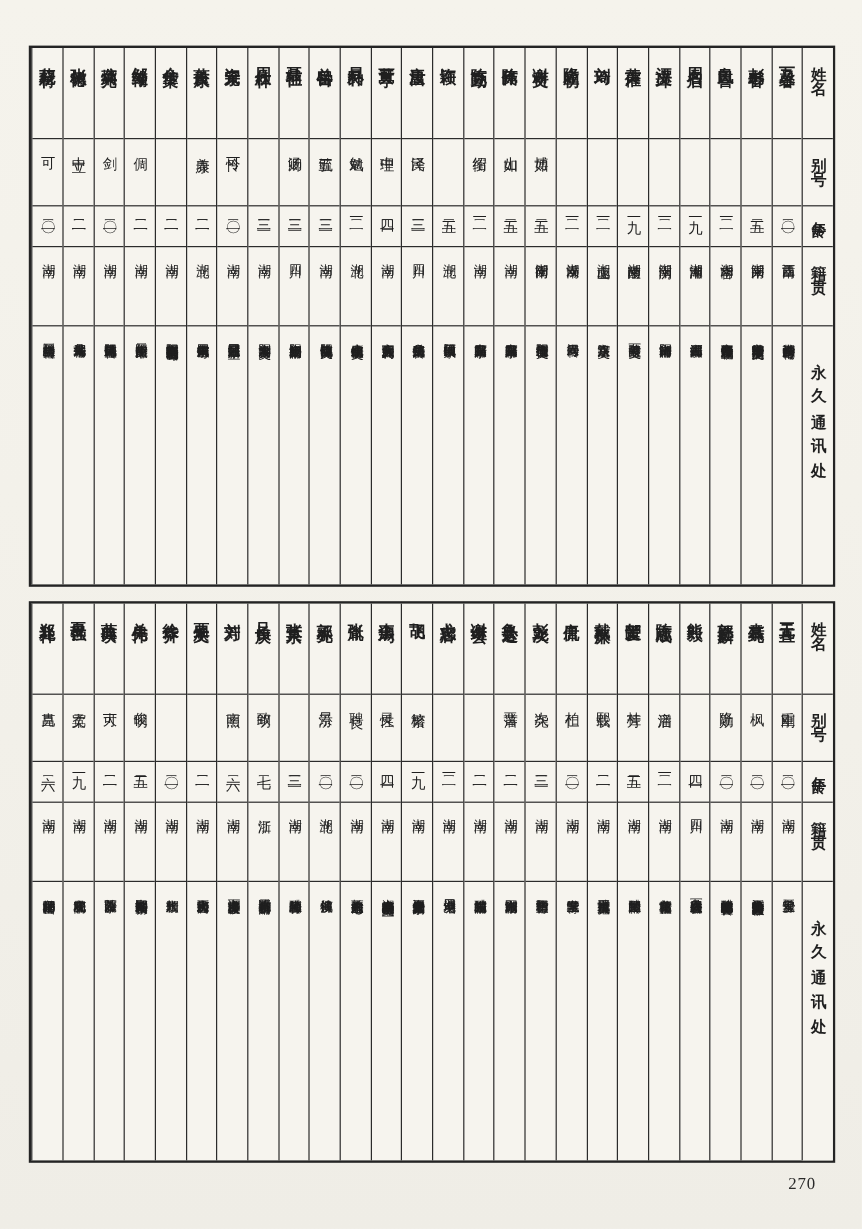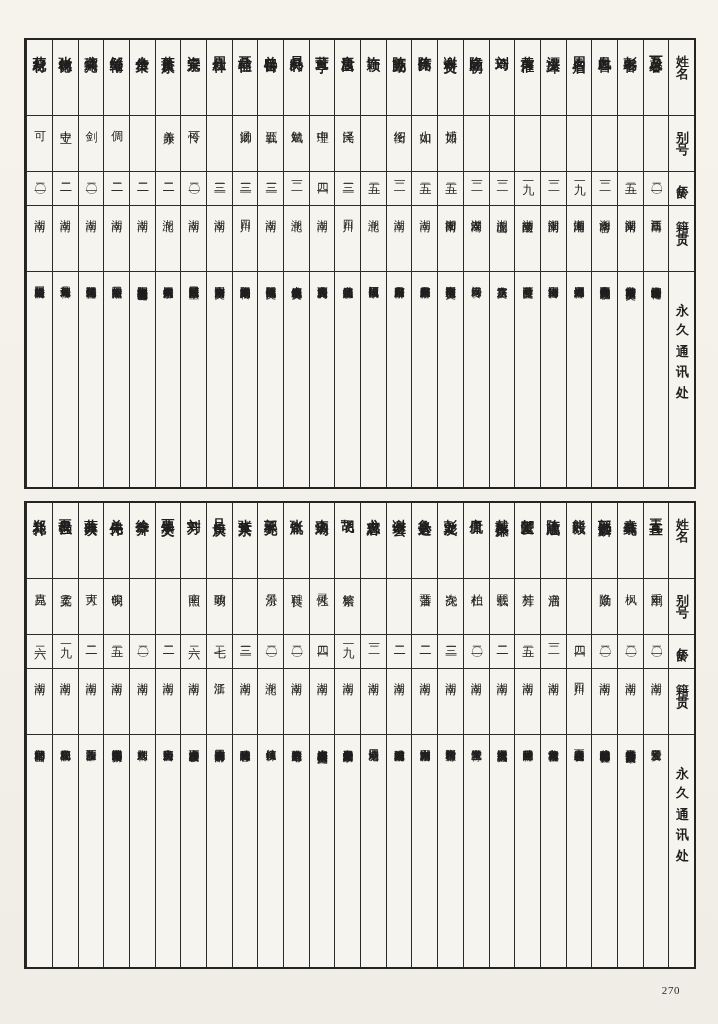--- a/index.html
+++ b/index.html
@@ -62,21 +62,21 @@
   
   .header-col .cell > span{font-weight:600;}
   .header-col .cell.name > span,
   .header-col .cell.alias > span,
   .header-col .cell.origin > span{font-size:13px;letter-spacing:0.9em;}
   .header-col .cell.age > span{font-size:12px;letter-spacing:0.25em;}
   .header-col .cell.address > span{font-size:13px;letter-spacing:1.6em;padding-top:14px;}
   .page-number{
     position:absolute;
     right:38px;bottom:28px;
-    font-size:11px;
+    font-size:14px;
     letter-spacing:0.05em;
     color:#2a2a2a;
   }
 </style>
 </head>
 <body>
 
 <div class="sheet">
   <div class="tables-wrap">
 

